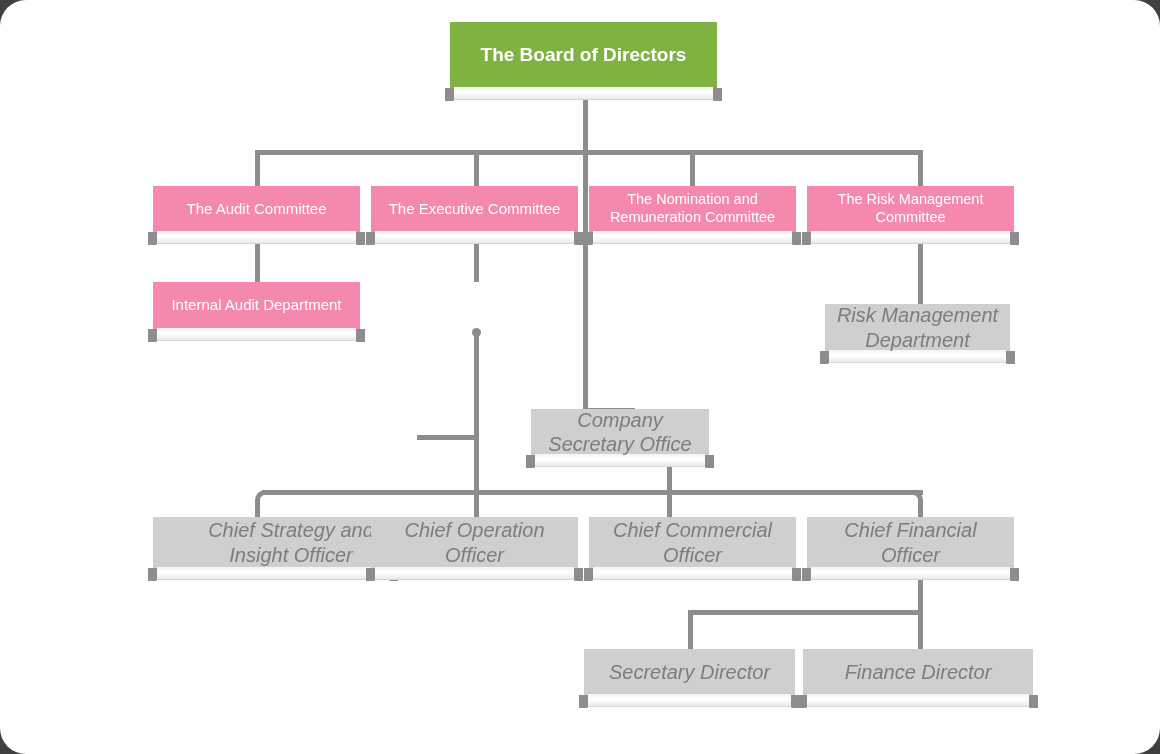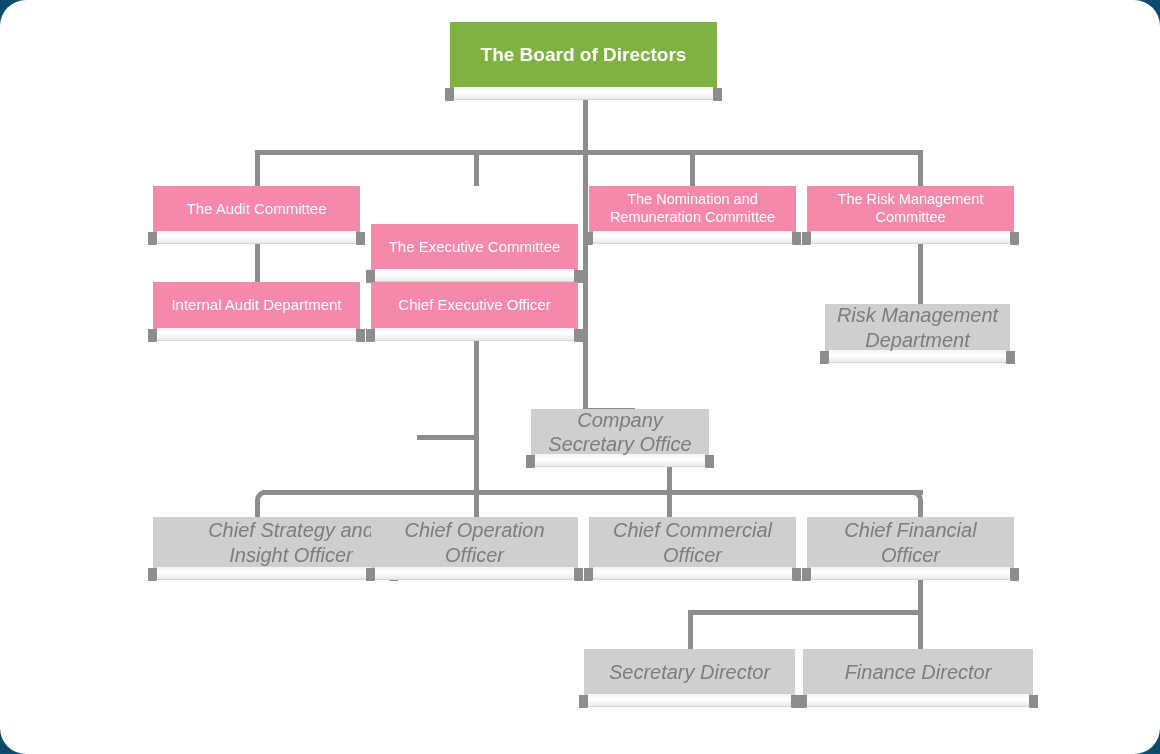--- a/index.html
+++ b/index.html
@@ -7,21 +7,21 @@
     width: 1160px;
     height: 754px;
     background: #000000;
     font-family: "Liberation Sans", sans-serif;
     overflow: hidden;
   }
   #stage {
     position: relative;
     width: 1160px;
     height: 754px;
-    background: #0c4a6e;
+    background: #404040;
   }
   #canvas {
     position: absolute;
     left: 0; top: 0;
     width: 1160px;
     height: 754px;
     background: #ffffff;
     border-radius: 26px;
     overflow: hidden;
   }
@@ -162,21 +162,21 @@
       <span class="foot-r"></span>
       <span class="lbl">The Board of Directors</span>
     </div>
 
     <div class="node pink" style="left:153px; top:186px; width:207px; height:46px;">
       <span class="foot-l"></span>
       <span class="foot-r"></span>
       <span class="lbl">The Audit Committee</span>
     </div>
 
-    <div class="node pink" style="left:371px; top:186px; width:207px; height:46px;margin-top:38px;">
+    <div class="node pink" style="left:371px; top:186px; width:207px; height:46px;">
       <span class="foot-l"></span>
       <span class="foot-r"></span>
       <span class="lbl">The Executive Committee</span>
     </div>
 
     <div class="node pink small" style="left:589px; top:186px; width:207px; height:46px;">
       <span class="foot-l"></span>
       <span class="foot-r"></span>
       <span class="lbl">The Nomination and Remuneration Committee</span>
     </div>
@@ -186,25 +186,20 @@
       <span class="foot-r"></span>
       <span class="lbl">The Risk Management Committee</span>
     </div>
 
     <div class="node pink" style="left:153px; top:282px; width:207px; height:47px;">
       <span class="foot-l"></span>
       <span class="foot-r"></span>
       <span class="lbl">Internal Audit Department</span>
     </div>
 
-    <div class="node pink" style="left:371px; top:282px; width:207px; height:47px;">
-      <span class="foot-l"></span>
-      <span class="foot-r"></span>
-      <span class="lbl">Chief Executive Officer</span>
-    </div>
 
     <div class="node gray" style="left:825px; top:304px; width:185px; height:47px;">
       <span class="foot-l"></span>
       <span class="foot-r"></span>
       <span class="lbl">Risk Management Department</span>
     </div>
 
 
     <div class="node gray" style="left:531px; top:409px; width:178px; height:46px;">
       <span class="foot-l"></span>

